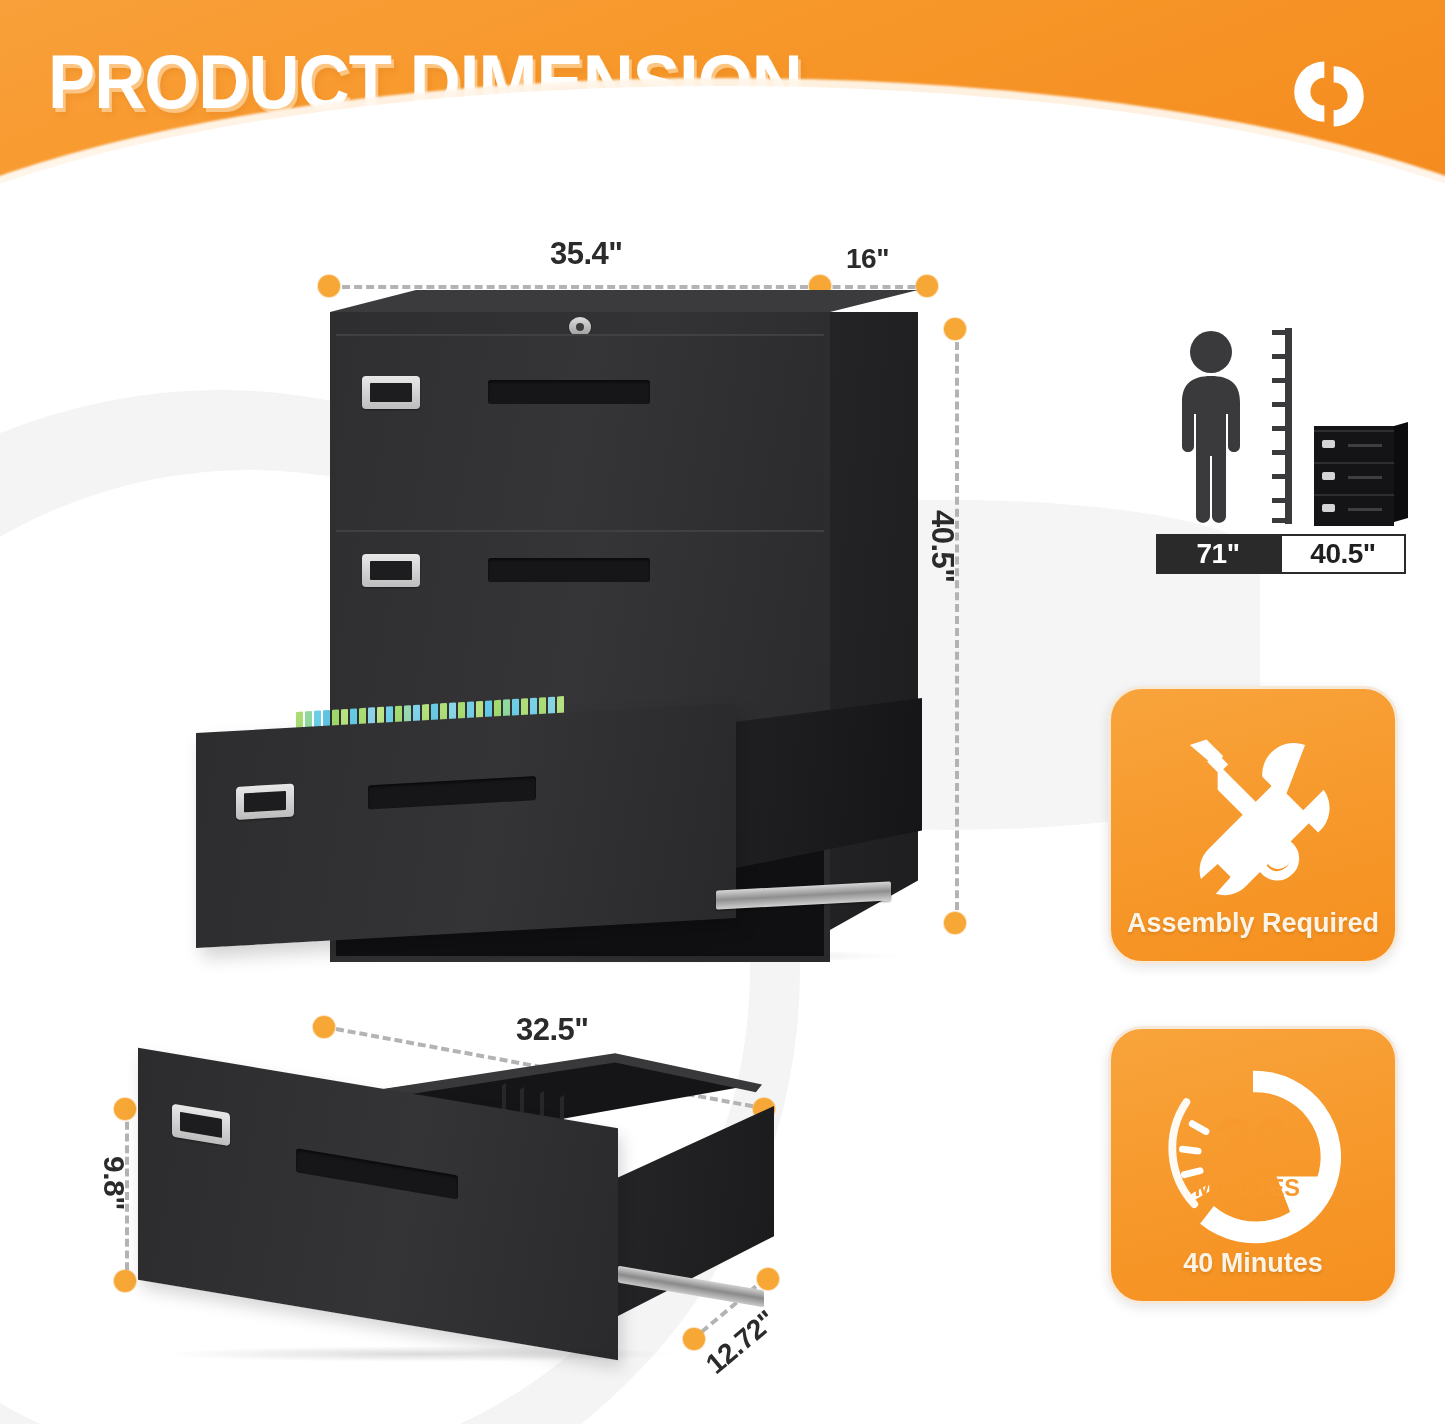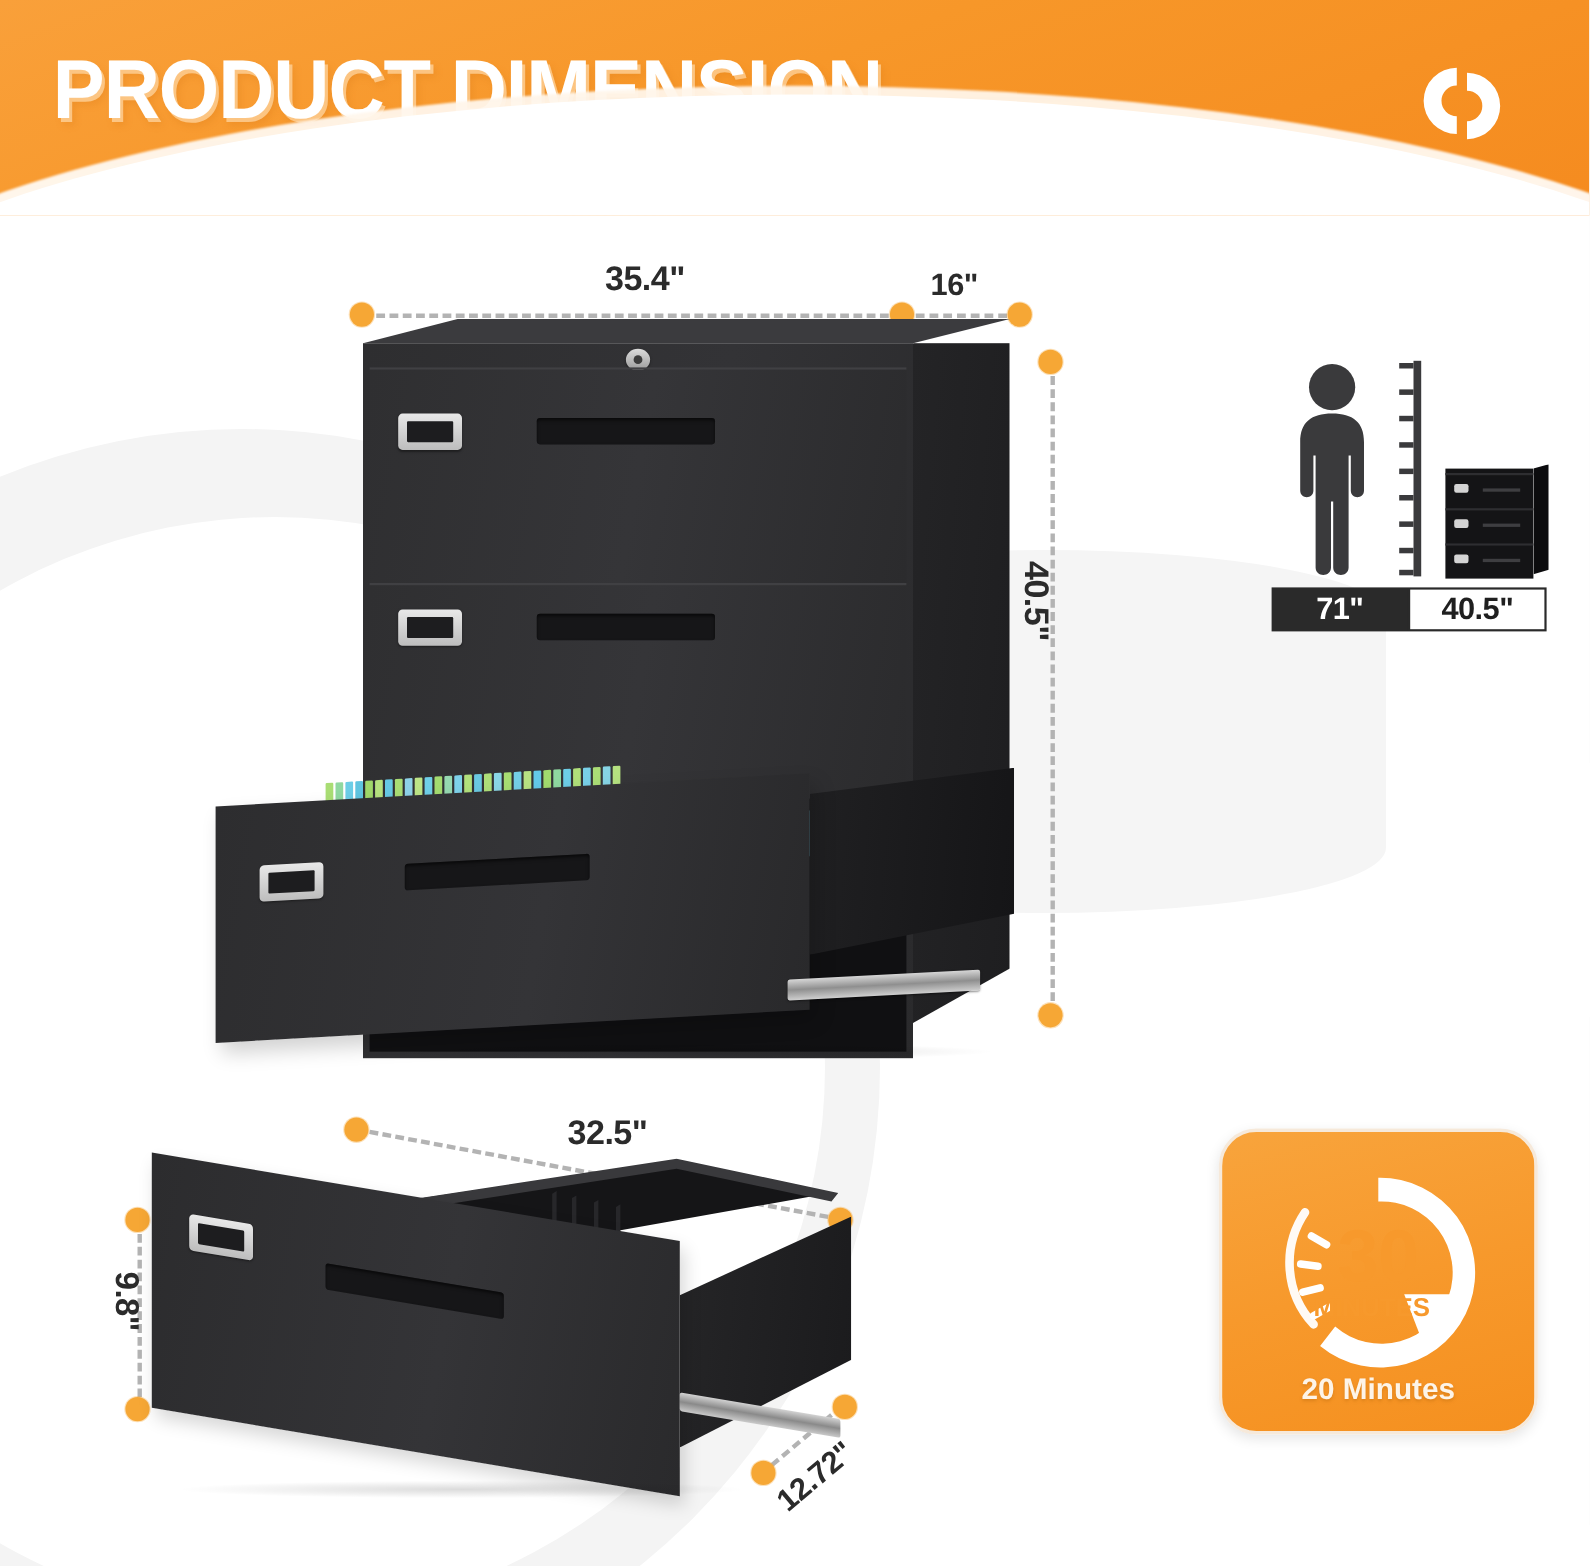--- a/index.html
+++ b/index.html
@@ -425,35 +425,50 @@
         <div class="mini-handle" style="left:34px; top:12px;"></div>
       </div>
     </div>
 
     <div class="scale-bar">
       <div class="scale-seg dark">71"</div>
       <div class="scale-seg light">40.5"</div>
     </div>
   </div>
 
+  <div class="badge badge-1">
+    <svg class="badge-icon" width="186" height="186" viewBox="0 0 100 100">
+      <g fill="#ffffff">
+
+        <path d="M16 14 L25 11 L34 20 L29 25 Z"></path>
+        <rect x="27" y="20" width="9" height="7" transform="rotate(45 31 23)"></rect>
+        <path d="M31 24 L38 31 L62 55 L55 62 L31 38 Z"></path>
+        <path d="M57 56 L70 69 A9 9 0 0 1 69 82 A9 9 0 0 1 56 81 L43 68 Z" fill="none" stroke="#ffffff" stroke-width="5"></path>
+        <path d="M58 58 L69 69 A7 7 0 0 1 68 79 A7 7 0 0 1 58 78 L47 67 Z"></path>
+
+        <path d="M78 14 A17 17 0 0 0 55 31 L60 36 L36 60 L26 70 A16 16 0 0 0 22 86 L31 78 L38 85 L30 94 A16 16 0 0 0 46 90 L56 80 L80 56 L85 61 A17 17 0 0 0 88 38 L77 49 L68 40 Z"></path>
+      </g>
+    </svg>
+    <div class="badge-text">Assembly Required</div>
+  </div>
 
   <div class="badge badge-2">
     <svg class="badge-icon" width="196" height="196" viewBox="0 0 100 100">
       <g fill="#ffffff">
 
         <path d="M50 6 A44 44 0 1 1 23 84 L30 75 A33 33 0 1 0 50 17 Z"></path>
         <path d="M62 60 L88 60 L72 86 Z"></path>
 
         <g stroke="#ffffff" stroke-width="3.5" stroke-linecap="round" fill="none">
           <line x1="19" y1="33" x2="26" y2="37"></line>
           <line x1="14" y1="46" x2="22" y2="47"></line>
           <line x1="15" y1="59" x2="23" y2="57"></line>
           <line x1="20" y1="70" x2="27" y2="66"></line>
         </g>
         <path d="M16 22 A42 42 0 0 0 20 74" fill="none" stroke="#ffffff" stroke-width="4" stroke-linecap="round" opacity=".95"></path>
       </g>
       <text x="50" y="54" font-family="Liberation Sans, sans-serif" font-size="34" font-weight="700" fill="#f7992c" text-anchor="middle" id="clock-num">30</text>
       <text x="47" y="70" font-family="Liberation Sans, sans-serif" font-size="12" font-weight="700" fill="#f7992c" text-anchor="middle" id="clock-unit">MINUTES</text>
     </svg>
-    <div class="badge-text">20 Minutes</div>
+    <div class="badge-text">40 Minutes</div>
   </div>
 
 </div>
 
 </body></html>

